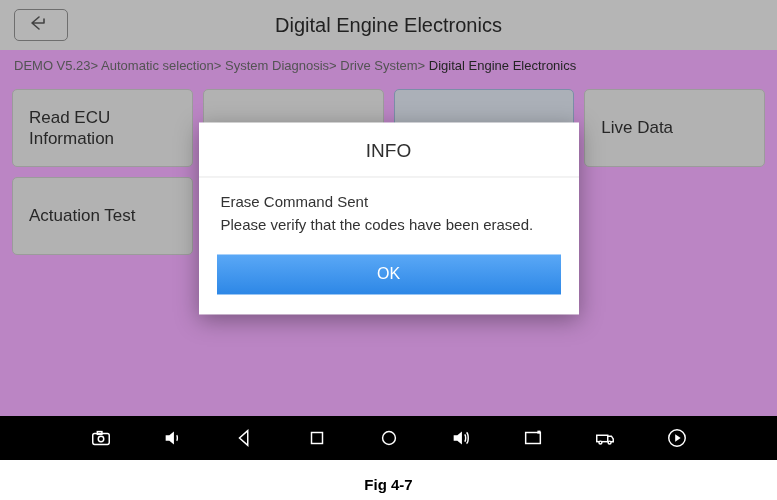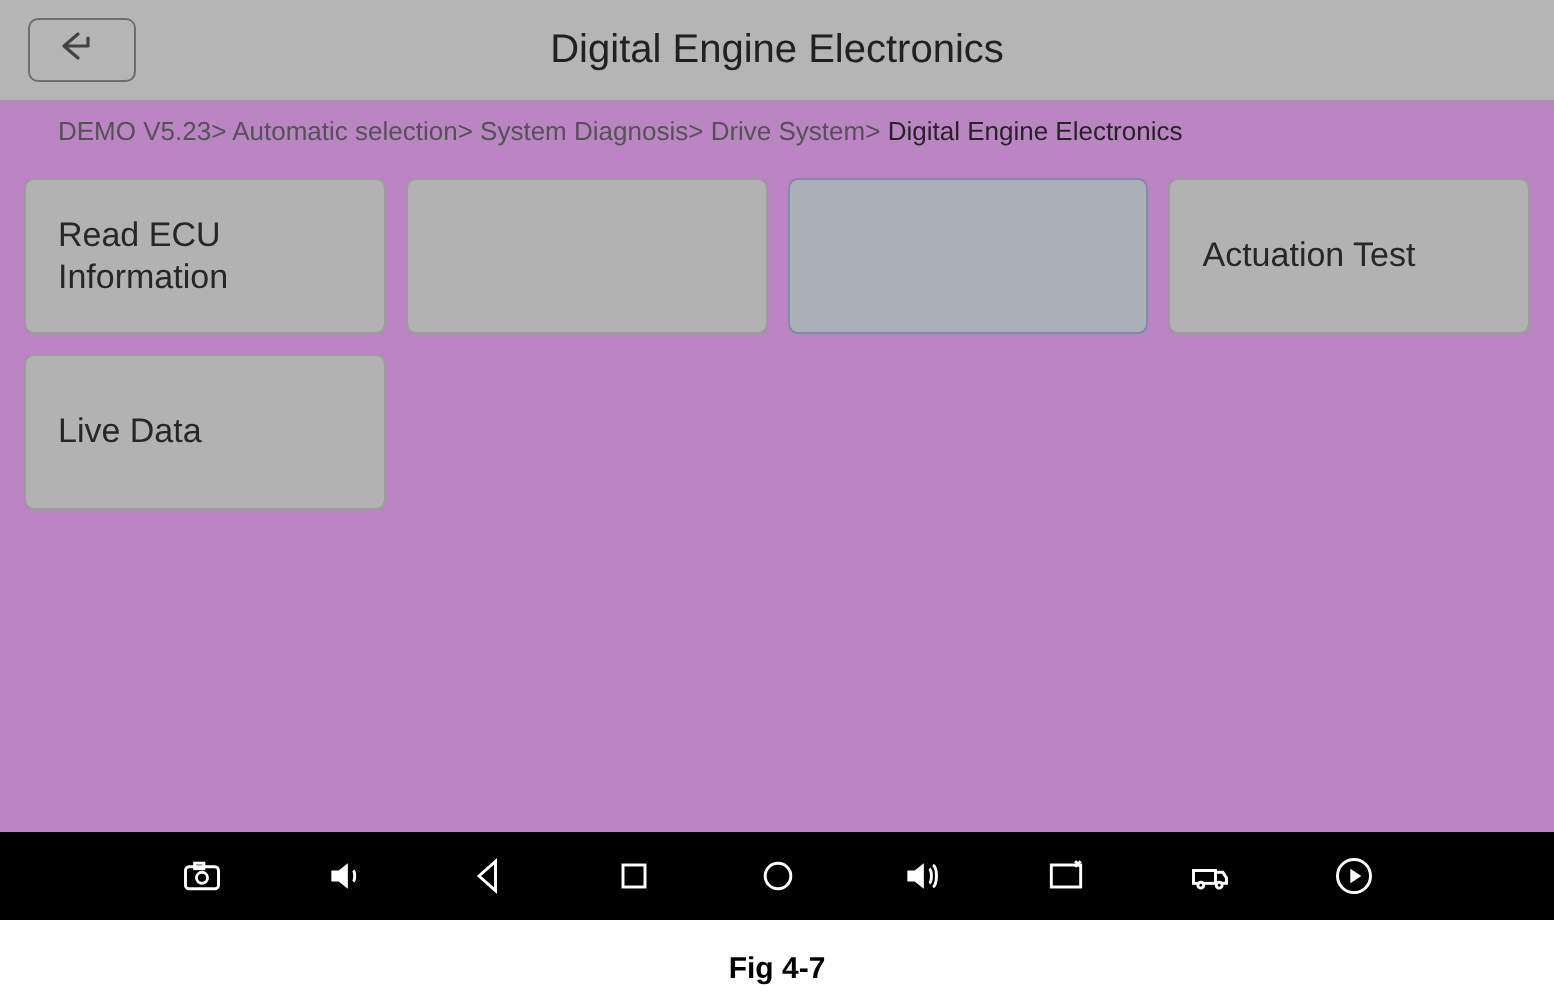--- a/index.html
+++ b/index.html
@@ -33,21 +33,21 @@
       background: #e8e8e8;
     }
     .back-btn svg { width: 24px; height: 16px; }
     .title {
       position: absolute; left: 0; right: 0;
       text-align: center;
       font-size: 20px; color: #2b2b2b;
       pointer-events: none;
     }
     .breadcrumb {
-      padding: 8px 29px;
+      padding: 8px 14px;
       font-size: 13px;
       color: #6b6b6b;
     }
     .breadcrumb .last { color: #2f2f2f; }
     .grid {
       padding: 8px 12px;
       display: grid;
       grid-template-columns: repeat(4, 1fr);
       gap: 10px;
     }
@@ -153,29 +153,39 @@
     <div class="tile">
         <span>Read ECU Information</span>
       </div>
     <div class="tile">
         <span></span>
       </div>
     <div class="tile selected">
         <span></span>
       </div>
     <div class="tile">
+        <span>Live Data</span>
+      </div>
+    <div class="tile">
         <span>Actuation Test</span>
       </div>
-    <div class="tile">
-        <span>Live Data</span>
-      </div>
   </div>
 
   <div class="scrim"></div>
 
+  <div class="modal">
+    <div class="modal-header">INFO</div>
+    <div class="modal-body">
+      <div>Erase Command Sent</div>
+      <div>Please verify that the codes have been erased.</div>
+    </div>
+    <div class="modal-footer">
+      <button class="ok-btn">OK</button>
+    </div>
+  </div>
 
   <div class="navbar">
     <div class="navicon">
         <svg viewBox="0 0 24 24">
           <rect x="3" y="7" width="18" height="12" rx="2"></rect>
           <circle cx="12" cy="13" r="3"></circle>
           <rect x="8" y="5" width="5" height="3"></rect>
         </svg>
       </div>
     <div class="navicon">

